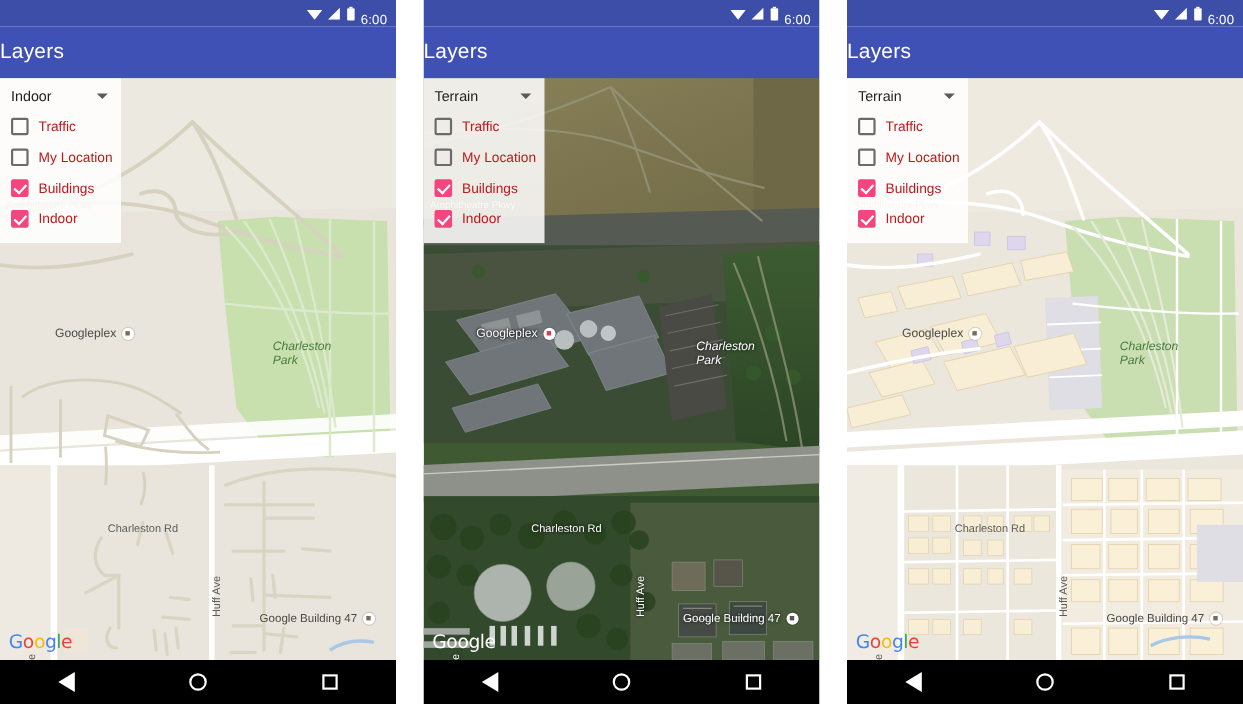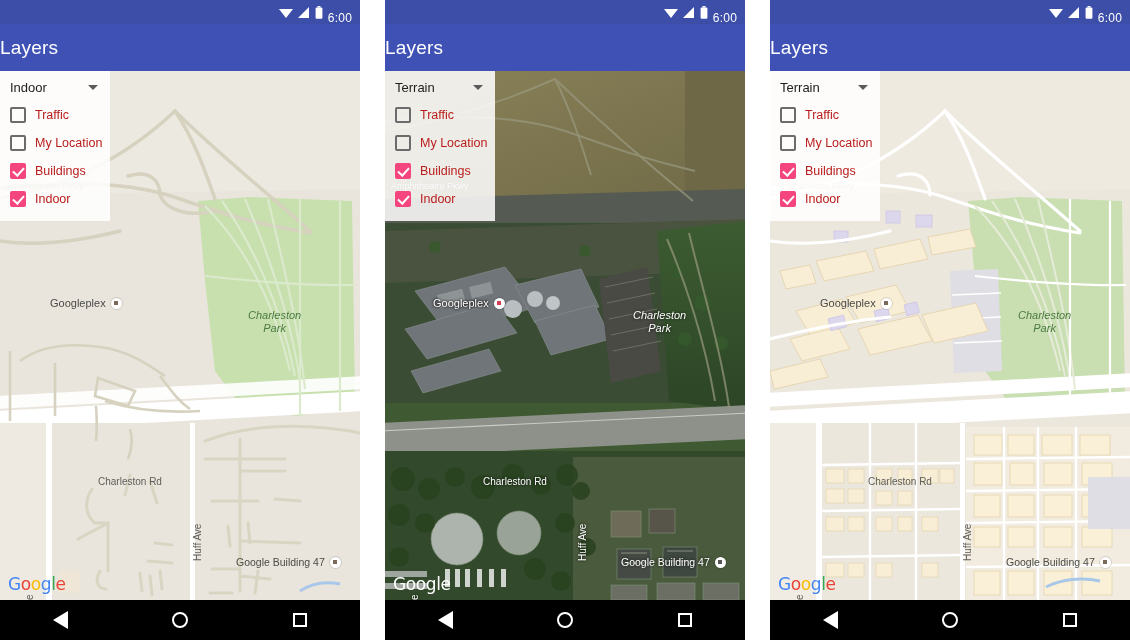--- a/index.html
+++ b/index.html
@@ -116,21 +116,21 @@
     font-family: "Liberation Sans", sans-serif; pointer-events: none;
   }
   .poi { font-size: 11px; color: #4a4a48; display: flex; align-items: center; gap: 5px; }
   .poi.inv { color: #ffffff; text-shadow: 0 0 3px rgba(0,0,0,.9), 0 0 2px rgba(0,0,0,.8); }
   .poi-dot {
     width: 11px; height: 11px; border-radius: 50%; background: #ffffff;
     display: inline-flex; align-items: center; justify-content: center;
     box-shadow: 0 0 0 1px rgba(0,0,0,.12);
   }
   .poi-dot i { width: 4px; height: 4px; background: #7a6a5a; display: block; }
-  .park { font-size: 11px; color: #4b7a3f; font-style: italic; text-align: center; line-height: 13px; }
+  .park { font-size: 11px; color: #4b7a3f; font-style: italic; text-align: left; line-height: 13px; }
   .park.inv { color: #ffffff; font-style: italic; text-shadow: 0 0 3px rgba(0,0,0,.9); }
   .road { font-size: 10px; color: #5d5d5a; }
   .road.inv { color: #ffffff; text-shadow: 0 0 3px rgba(0,0,0,.9); }
   .vert { transform: rotate(-90deg); transform-origin: left top; }
   .bld { font-size: 10.5px; color: #4a4a48; display: flex; align-items: center; gap: 5px; }
   .bld.inv { color: #ffffff; text-shadow: 0 0 3px rgba(0,0,0,.9); }
 </style>
 </head>
 <body>
 

